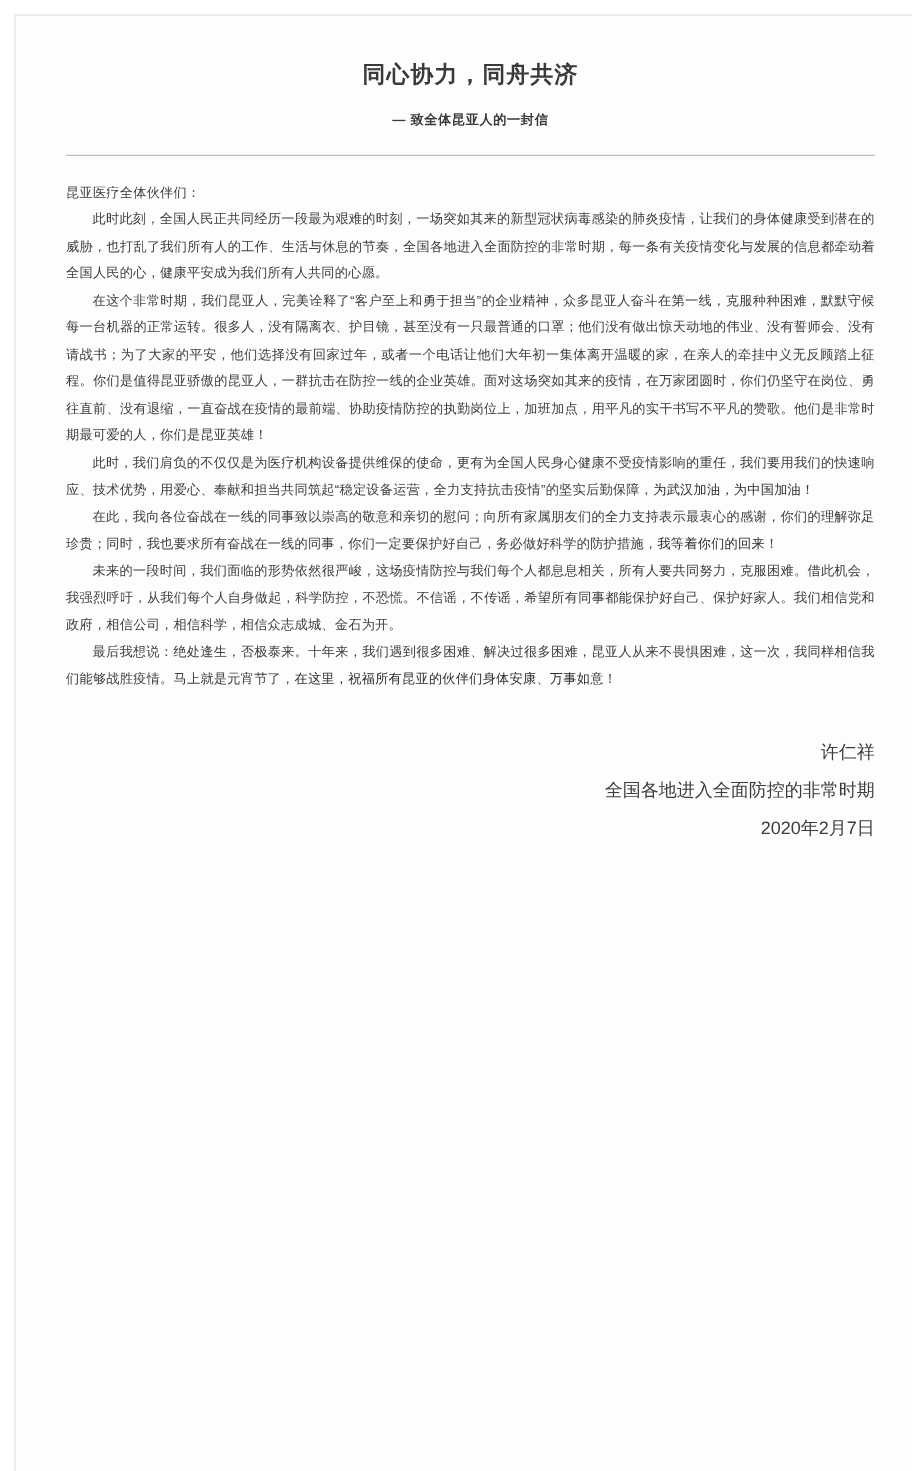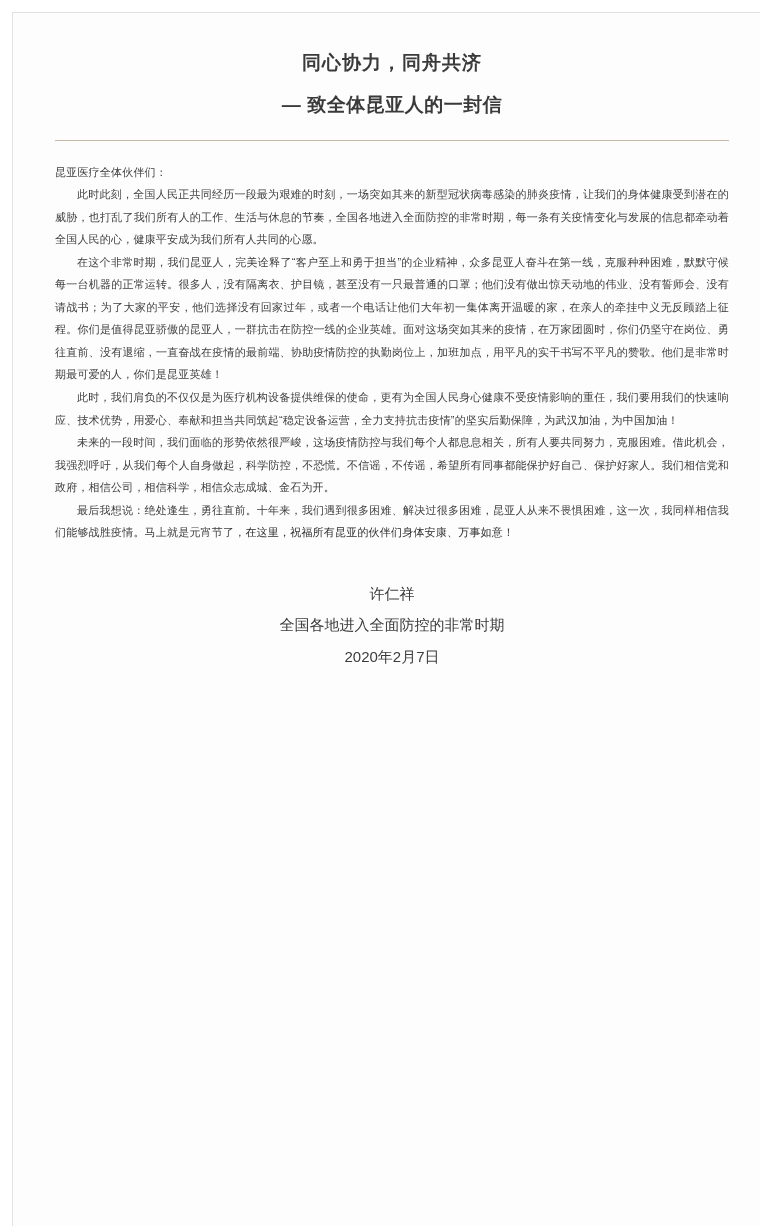--- a/index.html
+++ b/index.html
@@ -32,21 +32,21 @@
     padding-top: 10px;
   }
   .main-title {
     font-size: 19px;
     font-weight: bold;
     color: #3a3a3a;
     letter-spacing: 1px;
     line-height: 1.5;
   }
   .sub-title {
-    font-size: 19px;
+    font-size: 11px;
     font-weight: bold;
     color: #3a3a3a;
     margin-top: 14px;
     letter-spacing: 0.5px;
   }
   .divider {
     height: 1px;
     background: #c8b9a6;
     margin: 22px 0 20px 0;
   }
@@ -70,21 +70,20 @@
   }
   .signature {
     margin-top: 34px;
     text-align: right;
     font-size: 15px;
     color: #3c3c3c;
     line-height: 2.1;
   }
   .sig-line {
     display: block;
-    text-align: center;
   }
 </style>
 </head>
 <body>
 
 <div class="page">
   <div class="sheet">
 
     <div class="title-block">
       <div class="main-title">同心协力，同舟共济</div>
@@ -92,22 +91,23 @@
     </div>
 
     <div class="divider"></div>
 
     <div class="body-text">
       <p class="para salutation" style="text-indent:0">昆亚医疗全体伙伴们：</p>
       <div id="paragraph-list">
           <p class="para"><span>此时此刻，全国人民正共同经历一段最为艰难的时刻，一场突如其来的新型冠状病毒感染的肺炎疫情，让我们的身体健康受到潜在的威胁，也打乱了我们所有人的工作、生活与休息的节奏，全国各地进入全面防控的非常时期，每一条有关疫情变化与发展的信息都牵动着全国人民的心，健康平安成为我们所有人共同的心愿。</span></p>
           <p class="para"><span>在这个非常时期，我们昆亚人，完美诠释了“客户至上和勇于担当”的企业精神，众多昆亚人奋斗在第一线，克服种种困难，默默守候每一台机器的正常运转。很多人，没有隔离衣、护目镜，甚至没有一只最普通的口罩；他们没有做出惊天动地的伟业、没有誓师会、没有请战书；为了大家的平安，他们选择没有回家过年，或者一个电话让他们大年初一集体离开温暖的家，在亲人的牵挂中义无反顾踏上征程。你们是值得昆亚骄傲的昆亚人，一群抗击在防控一线的企业英雄。面对这场突如其来的疫情，在万家团圆时，你们仍坚守在岗位、勇往直前、没有退缩，一直奋战在疫情的最前端、协助疫情防控的执勤岗位上，加班加点，用平凡的实干书写不平凡的赞歌。他们是非常时期最可爱的人，你们是昆亚英雄！</span></p>
           <p class="para"><span>此时，我们肩负的不仅仅是为医疗机构设备提供维保的使命，更有为全国人民身心健康不受疫情影响的重任，我们要用我们的快速响应、技术优势，用爱心、奉献和担当共同筑起“稳定设备运营，全力支持抗击疫情”的坚实后勤保障，</span><span class="bold">为武汉加油，为中国加油</span><span>！</span></p>
+          <p class="para"><span>在此，我向各位奋战在一线的同事致以崇高的敬意和亲切的慰问；向所有家属朋友们的全力支持表示最衷心的感谢，你们的理解弥足珍贵；同时，我也要求所有奋战在一线的同事，你们一定要保护好自己，务必做好科学的防护措施，</span><span class="bold">我等着你们的回来</span><span>！</span></p>
           <p class="para"><span>未来的一段时间，我们面临的形势依然很严峻，这场疫情防控与我们每个人都息息相关，所有人要共同努力，克服困难。借此机会，我强烈呼吁，从我们每个人自身做起，科学防控，不恐慌。不信谣，不传谣，希望所有同事都能保护好自己、保护好家人。我们相信党和政府，相信公司，相信科学，相信众志成城、金石为开。</span></p>
-          <p class="para"><span>最后我想说：绝处逢生，勇往直前。十年来，我们遇到很多困难、解决过很多困难，昆亚人从来不畏惧困难，这一次，我同样相信我们能够战胜疫情。马上就是元宵节了，</span><span class="bold">在这里，祝福所有昆亚的伙伴们身体安康、万事如意</span><span>！</span></p>
+          <p class="para"><span>最后我想说：绝处逢生，否极泰来。十年来，我们遇到很多困难、解决过很多困难，昆亚人从来不畏惧困难，这一次，我同样相信我们能够战胜疫情。马上就是元宵节了，</span><span class="bold">在这里，祝福所有昆亚的伙伴们身体安康、万事如意</span><span>！</span></p>
         </div>
     </div>
 
     <div class="signature">
       <span class="sig-line">许仁祥</span>
       <span class="sig-line">全国各地进入全面防控的非常时期</span>
       <span class="sig-line">2020年2月7日</span>
     </div>
 
   </div>

